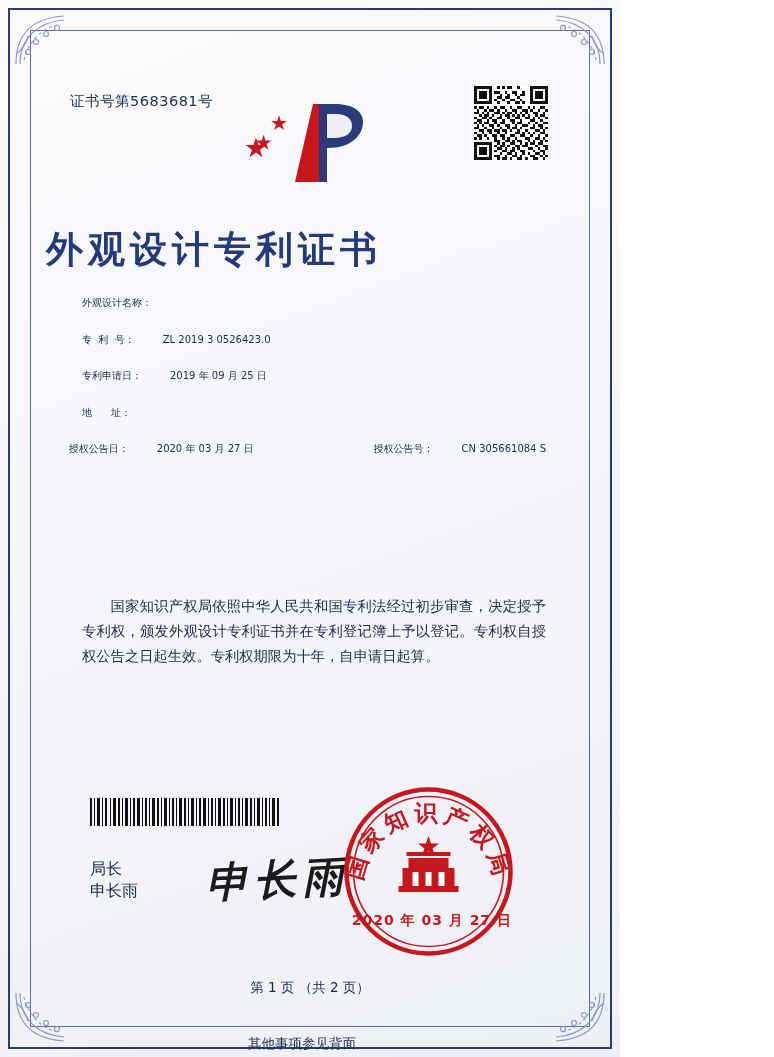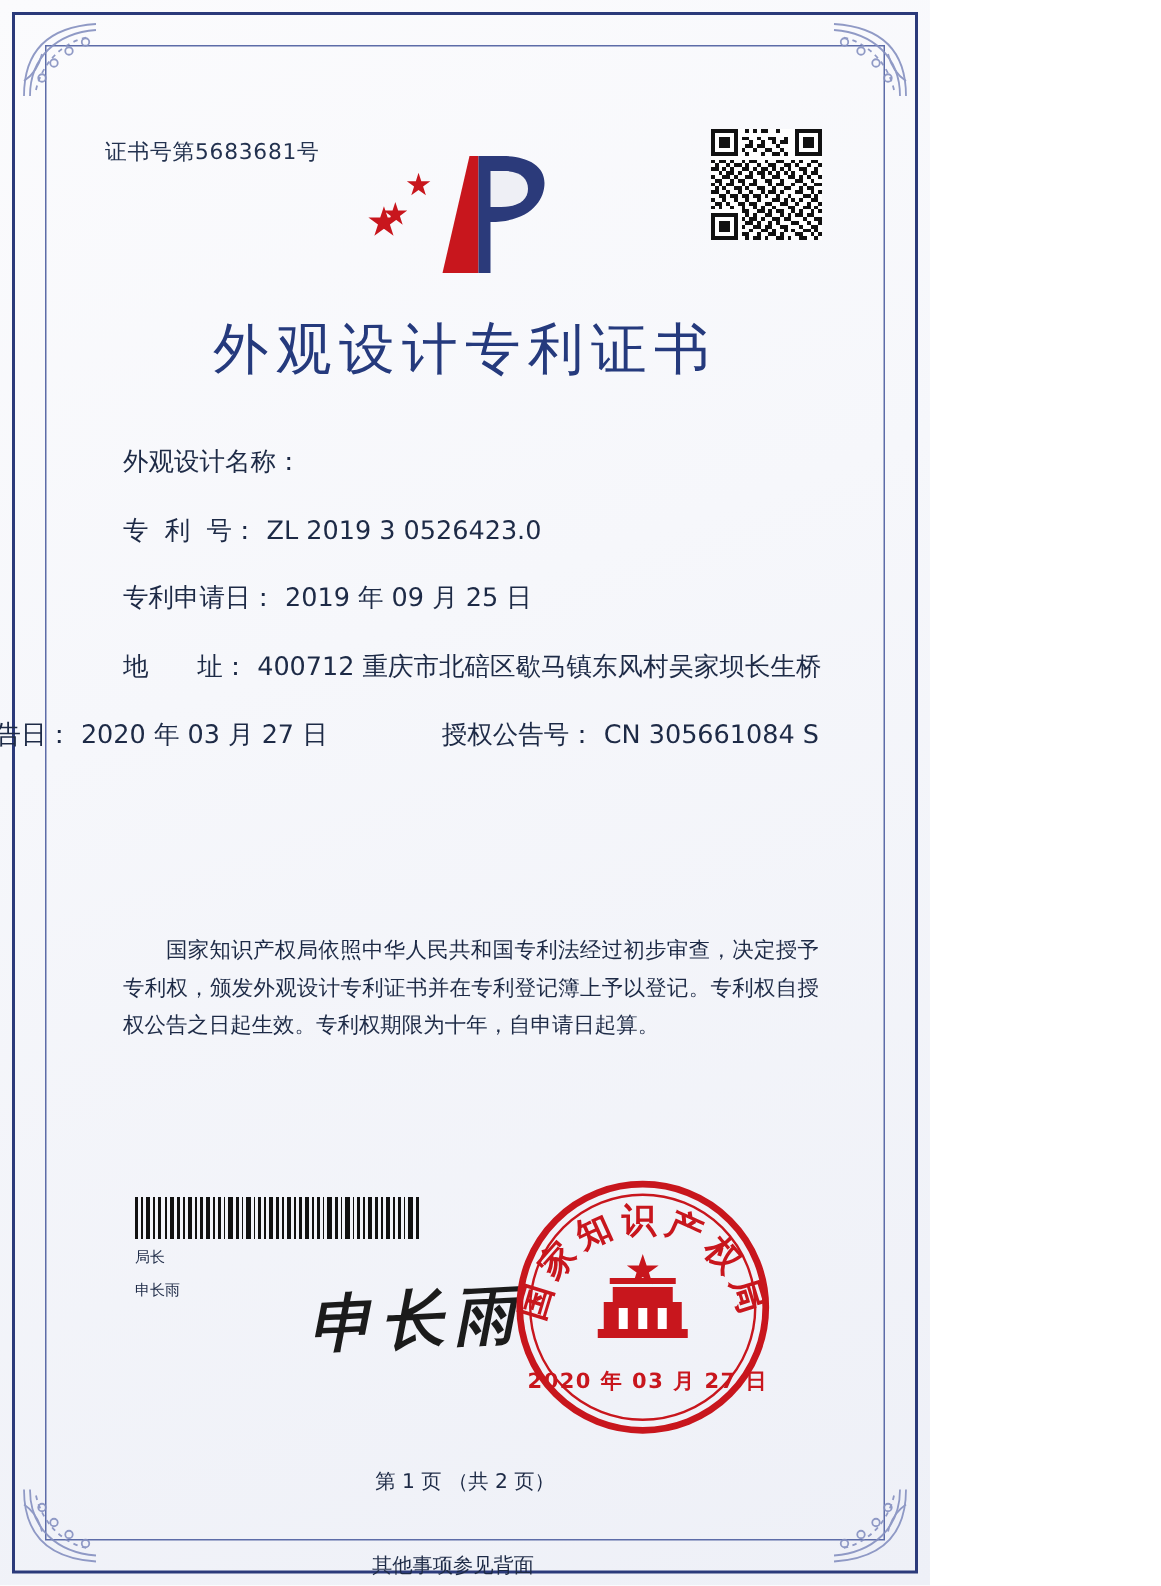--- a/index.html
+++ b/index.html
@@ -69,74 +69,75 @@
   .emblem {
     position: absolute;
     left: 50%; top: 40px;
     transform: translateX(-50%);
     width: 150px; height: 110px;
   }
   .emblem svg { width: 100%; height: 100%; display: block; }
 
   .title {
     position: absolute;
-    left: 0; right: 0; top: 162px;
-    text-align: center;
+    left: 0; right: 0; top: 179px;
+    text-align: left;
     font-family: "DejaVu Sans", "Liberation Sans", sans-serif;
     font-size: 37px;
-    font-weight: normal;
+    font-weight: bold;
     letter-spacing: 5px;
     color: #253a7d;
   }
 
   .fields {
     position: absolute;
     left: 36px; right: 28px; top: 250px;
   }
   .field-row {
     display: flex;
     align-items: baseline;
     margin-bottom: 22.5px;
-    font-size: 17px;
+    font-size: 10px;
     color: #1d2a46;
+    gap: 22px;
   }
   .field-label {
     white-space: pre;
     flex: 0 0 auto;
   }
   .field-value {
     margin-left: 6px;
     white-space: pre;
   }
   .field-row.split { justify-content: flex-end; }
   .split-gap { width: 76px; flex: 0 0 auto; }
 
   .paragraphs {
     position: absolute;
-    left: 36px; right: 28px; top: 576px;
+    left: 36px; right: 28px; top: 548px;
     font-size: 14.3px;
     line-height: 25px;
     color: #1d2a46;
     text-align: justify;
   }
   .paragraphs p { margin: 0 0 14px 0; text-indent: 2em; }
 
   
   .barcode {
     position: absolute;
     left: 44px; top: 752px;
     width: 190px; height: 28px;
   }
   .barcode svg { display: block; }
 
   
   .sig-label {
     position: absolute;
-    left: 44px; top: 782px;
-    font-size: 10px;
+    left: 44px; top: 812px;
+    font-size: 16px;
     line-height: 22px;
     color: #1d2a46;
   }
   .sig-script {
     position: absolute;
     left: 160px; top: 806px;
     font-family: "DejaVu Serif", "Liberation Serif", serif;
     font-size: 42px;
     font-style: italic;
     font-weight: bold;
@@ -303,21 +304,20 @@
       <div class="field-row">
         <span class="field-label">专  利  号：</span>
         <span class="field-value">ZL 2019 3 0526423.0</span>
       </div>
       <div class="field-row">
         <span class="field-label">专利申请日：</span>
         <span class="field-value">2019 年 09 月 25 日</span>
       </div>
       <div class="field-row">
         <span class="field-label">地      址：</span>
-        <span class="field-value">400712 重庆市北碚区歇马镇东风村吴家坝长生桥</span>
       </div>
       <div class="field-row split">
         <span class="field-label">授权公告日：</span>
         <span class="field-value">2020 年 03 月 27 日</span>
         <span class="split-gap"></span>
         <span class="field-label">授权公告号：</span>
         <span class="field-value">CN 305661084 S</span>
       </div>
     </div>
 

